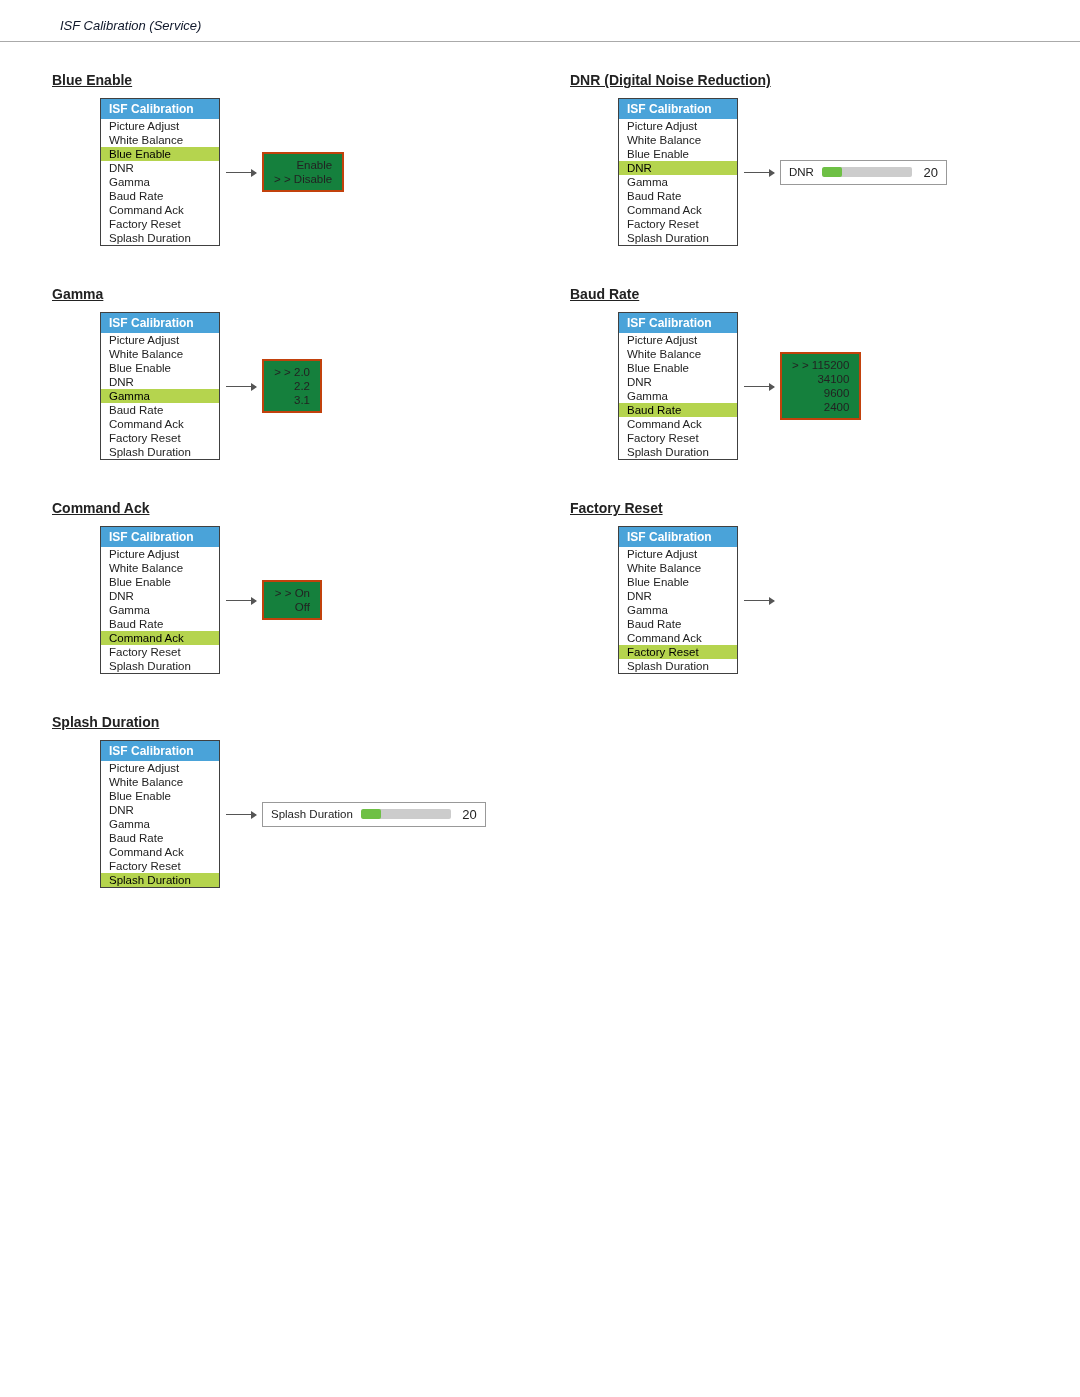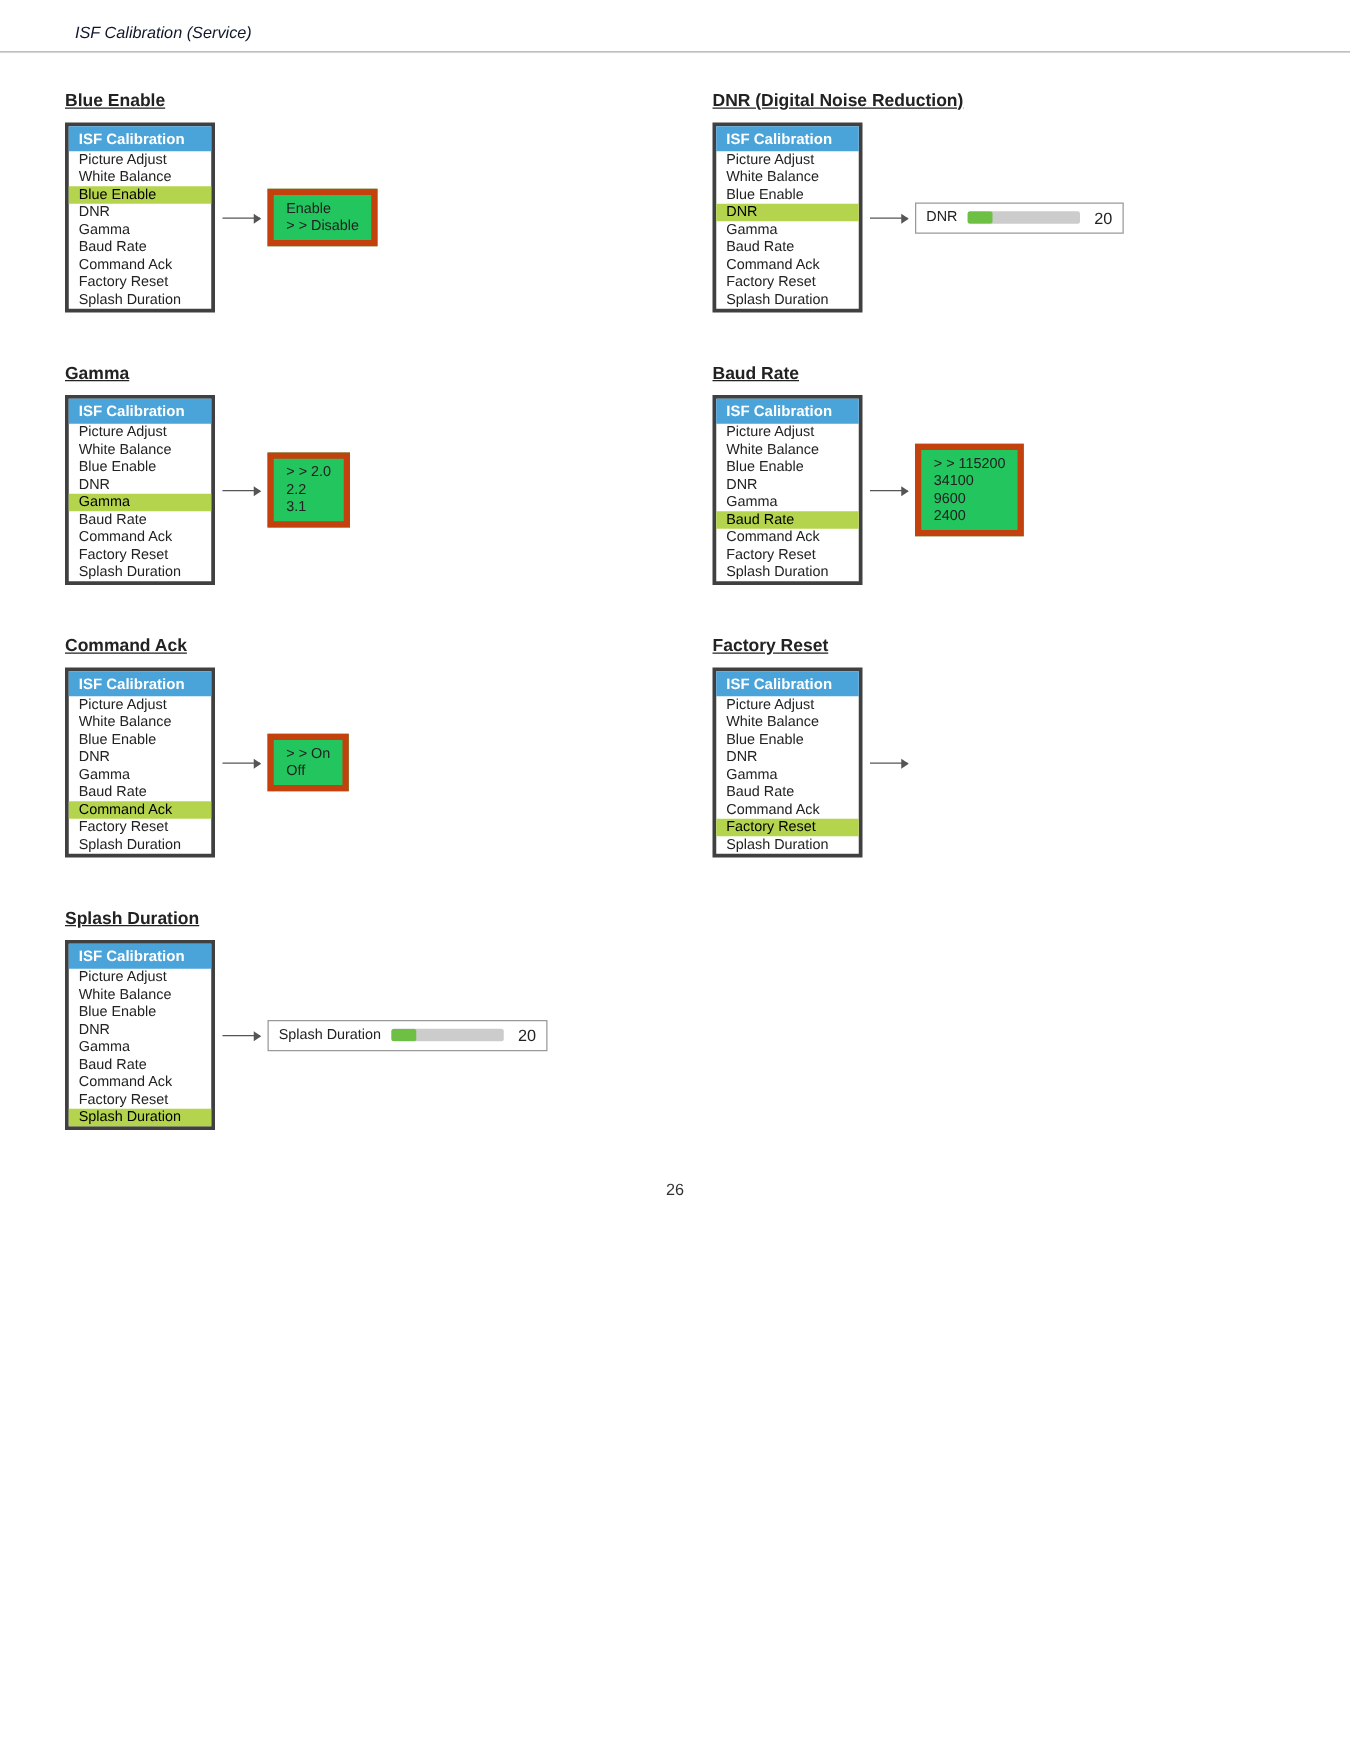--- a/index.html
+++ b/index.html
@@ -45,24 +45,25 @@
     }
 
     .section-diagram {
       display: flex;
       align-items: center;
       gap: 0;
     }
 
     
     .isf-menu {
-      border: 3px solid #404040;
+      border: 1px solid #404040;
       background: #fff;
       min-width: 120px;
       padding: 0;
+      margin-left: 48px;
     }
 
     .isf-menu-header {
       background: #4aa3d9;
       color: #fff;
       font-weight: bold;
       font-size: 12px;
       padding: 3px 8px;
       text-align: left;
     }
@@ -101,24 +102,25 @@
       position: absolute;
       right: -1px;
       top: -3px;
       border-top: 4px solid transparent;
       border-bottom: 4px solid transparent;
       border-left: 6px solid #555;
     }
 
     
     .options-box {
-      border: 5px solid #c2410c;
-      background: #22c55e;
+      border: 2px solid #c2410c;
+      background: #15803d;
       padding: 4px 10px;
       min-width: 60px;
+      text-align: right;
     }
 
     .options-box .option-item {
       font-size: 11.5px;
       color: #222;
       padding: 1px 0;
     }
 
     .options-box .option-item.selected::before {
       content: '> ';
@@ -347,14 +349,13 @@
           <div class="slider-box">
             <span style="font-size: 11.5px; white-space: nowrap;">Splash Duration</span>
             <div class="slider-track">
               <div class="slider-fill" style="width: 22%;"></div>
             </div>
             <span class="slider-value">20</span>
           </div>
         </div>
       </div>
     </div>
-  <div class="page-number">26</div>
 </div>
 
 </body></html>

